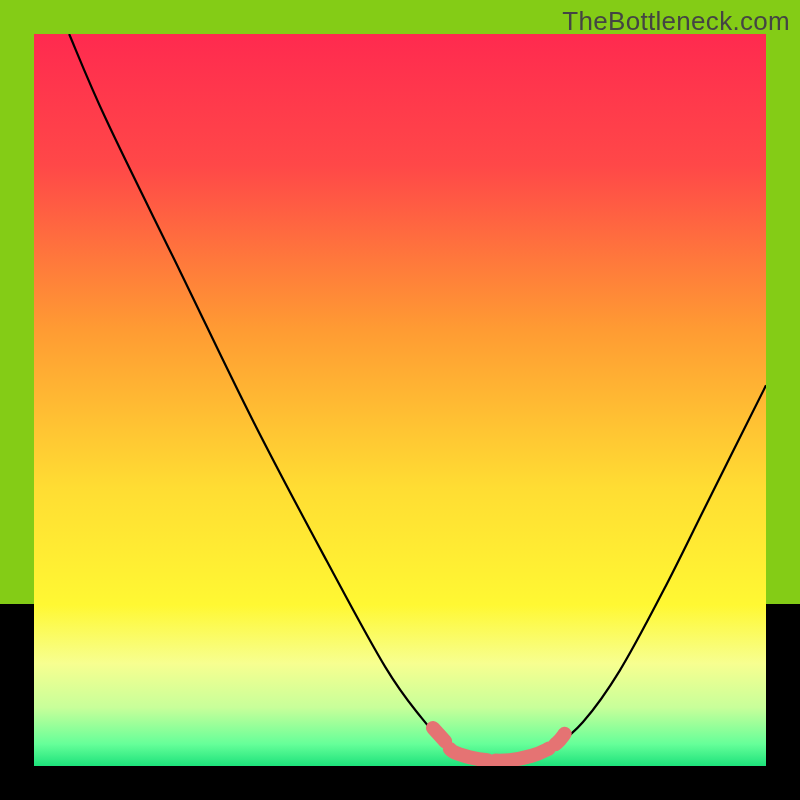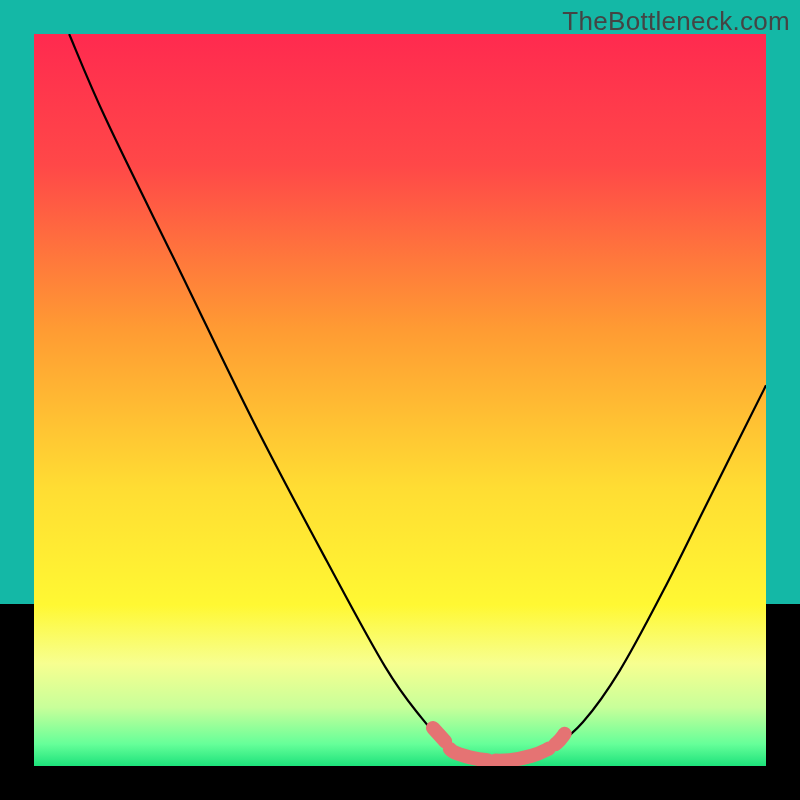--- a/index.html
+++ b/index.html
@@ -1,17 +1,17 @@
 <!DOCTYPE html>
 <html><head>
 <meta charset="utf-8">
 <style>
   * { margin: 0; padding: 0; box-sizing: border-box; }
   body { width: 800px; height: 800px; background: #000; position: relative; font-family: Arial, sans-serif; }
-  .container { width: 800px; height: 604px; position: relative; background: #14b8a6; }
+  .container { width: 800px; height: 604px; position: relative; background: #84cc16; }
   .watermark { position: absolute; top: 6px; right: 10px; color: #444; font-size: 26px; font-weight: 500; z-index: 10; letter-spacing: 0.3px; }
   .plot-area { position: absolute; left: 34px; top: 34px; width: 732px; height: 732px; }
   .gradient-bg { position: absolute; left: 0; top: 0; width: 100%; height: 100%; }
   .curve-svg { position: absolute; left: 0; top: 0; width: 100%; height: 100%; }
 </style>
 </head>
 <body>
 <div class="container">
 
 <div class="watermark">TheBottleneck.com</div>

